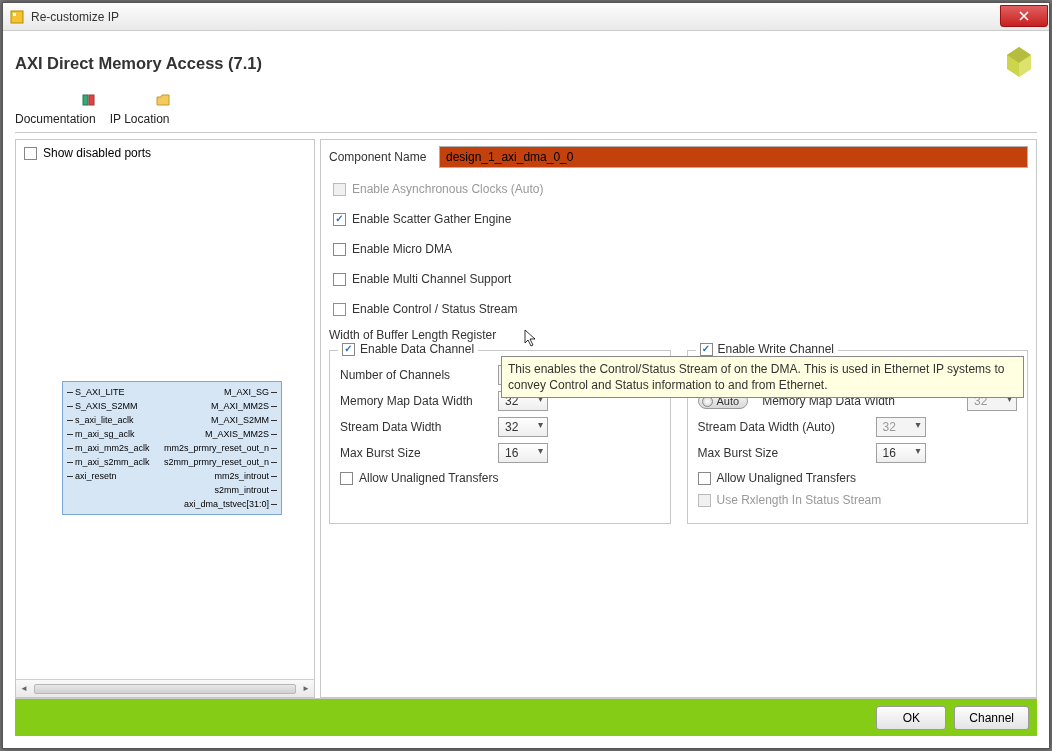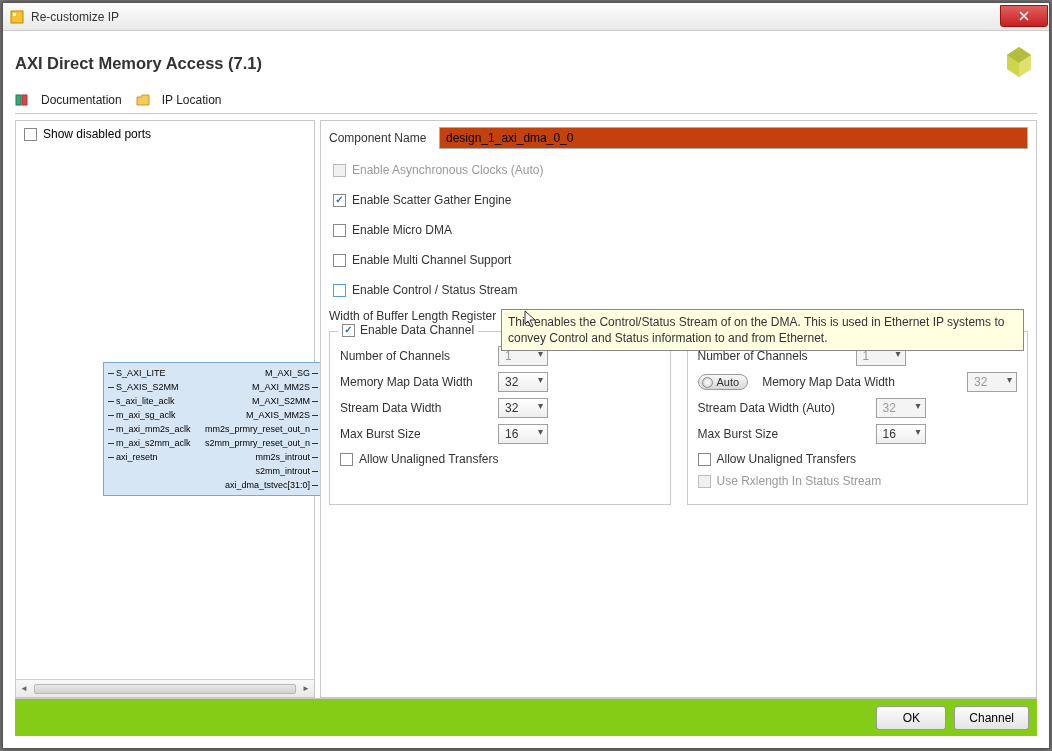--- a/index.html
+++ b/index.html
@@ -12,29 +12,29 @@
 .titlebar .title { font-size: 12px; color: #333; flex: 1; }
 .close-btn { width: 48px; height: 22px; background: linear-gradient(#e06060, #c82020); border: 1px solid #a01010; border-radius: 0 0 3px 3px; margin-top: -1px; margin-right: 1px; color: #fff; display: flex; align-items: center; justify-content: center; font-size: 12px; }
 .close-btn svg { width: 10px; height: 10px; }
 
 .content { flex: 1; padding: 12px; display: flex; flex-direction: column; }
 .header-row { display: flex; align-items: center; justify-content: space-between; margin-bottom: 10px; }
 .ip-title { font-size: 16.5px; font-weight: bold; color: #333; }
 .x-logo svg { width: 36px; height: 36px; }
 
 .link-bar { display: flex; align-items: center; gap: 14px; font-size: 12px; color: #222; border-bottom: 1px solid #c8c8c8; padding-bottom: 6px; margin-bottom: 6px; }
-.link-item { display: flex; align-items: flex-end; gap: 12px; cursor: pointer; }
+.link-item { display: flex; align-items: flex-end; gap: 5px; cursor: pointer; flex-direction: column; }
 .link-item .licon { width: 14px; height: 14px; }
 
 .main-split { flex: 1; display: flex; gap: 5px; min-height: 0; }
 
 .left-panel { width: 300px; border: 1px solid #c8c8c8; background: #fff; display: flex; flex-direction: column; }
 .lp-top { padding: 6px 8px; font-size: 12px; display: flex; align-items: center; gap: 6px; }
 .lp-diagram { flex: 1; position: relative; }
-.diagram-box { position: absolute; left: 46px; top: 215px; width: 220px; background: #d6e6f5; border: 1px solid #7aa7d6; display: flex; margin-left: 41px; }
+.diagram-box { position: absolute; left: 46px; top: 215px; width: 220px; background: #d6e6f5; border: 1px solid #7aa7d6; display: flex; }
 .diagram-left, .diagram-right { display: flex; flex-direction: column; font-size: 9px; padding: 3px 4px; }
 .diagram-left { flex: 1; }
 .diagram-right { align-items: flex-end; }
 .port-row { display: flex; align-items: center; gap: 2px; line-height: 14px; white-space: nowrap; }
 .pin { width: 6px; height: 0; border-top: 1px solid #333; display: inline-block; }
 .lp-scroll-h { height: 18px; background: linear-gradient(#f9f9f9,#e9e9e9); border-top: 1px solid #d0d0d0; display: flex; align-items: center; }
 .scroll-arrow { width: 16px; height: 16px; display: flex; align-items: center; justify-content: center; color: #666; font-size: 8px; }
 .scroll-thumb { flex: 1; margin: 0 2px; height: 10px; background: linear-gradient(#e8e8e8,#d0d0d0); border: 1px solid #b8b8b8; border-radius: 2px; }
 
 .right-panel { flex: 1; border: 1px solid #c8c8c8; background: #fff; display: flex; flex-direction: column; padding: 6px 8px; font-size: 12px; color: #333; overflow: visible; }
@@ -54,21 +54,21 @@
 
 .prop-row { display: flex; align-items: center; margin: 6px 0; gap: 8px; }
 .prop-row .plabel { width: 150px; }
 .select { position: relative; }
 .select-box { border: 1px solid #a0a0a0; background: linear-gradient(#fff,#eee); padding: 2px 18px 2px 6px; min-width: 50px; font-size: 12px; display: inline-block; }
 .select::after { content: '▾'; position: absolute; right: 5px; top: 2px; font-size: 10px; color: #555; }
 .select.disabled .select-box { color: #999; background: #f4f4f4; }
 .auto-pill { display: inline-flex; align-items: center; background: linear-gradient(#f7f7f7,#d8d8d8); border: 1px solid #999; border-radius: 10px; padding: 1px 8px 1px 3px; font-size: 11px; gap: 4px; margin-right: 6px; }
 .auto-pill .dot { width: 11px; height: 11px; border-radius: 50%; background: radial-gradient(#fff,#ccc); border: 1px solid #888; }
 
-.tooltip { position: absolute; left: 180px; top: 188px; width: 523px; background: #ffffe1; border: 1px solid #888; padding: 4px 6px; font-size: 12px; z-index: 10; color: #333; line-height: 1.35; }
+.tooltip { position: absolute; left: 180px; top: 216px; width: 523px; background: #ffffe1; border: 1px solid #888; padding: 4px 6px; font-size: 12px; z-index: 10; color: #333; line-height: 1.35; }
 .cursor { position: absolute; left: 203px; top: 189px; z-index: 11; }
 
 .footer { height: 38px; border-top: 1px solid #c8c8c8; display: flex; align-items: center; justify-content: flex-end; gap: 8px; padding: 0 8px; background: #84cc16; }
 .btn { min-width: 70px; padding: 4px 14px; background: linear-gradient(#fdfdfd,#e4e4e4); border: 1px solid #9a9a9a; border-radius: 3px; font-size: 12px; text-align: center; }
 .form-area { position: relative; }
 </style>
 </head>
 <body>
 
 <div class="window">

